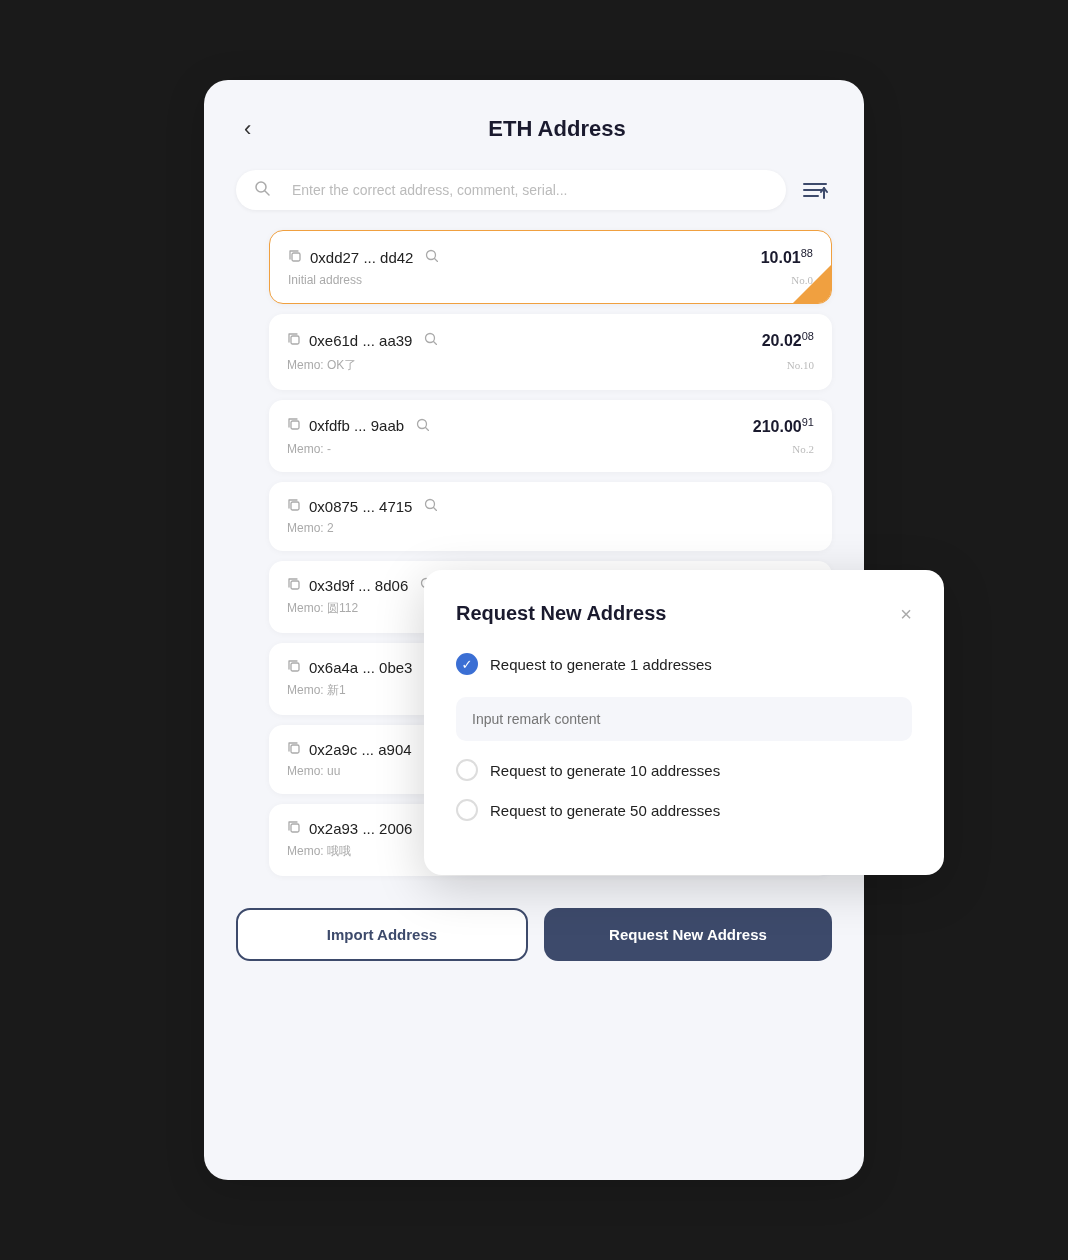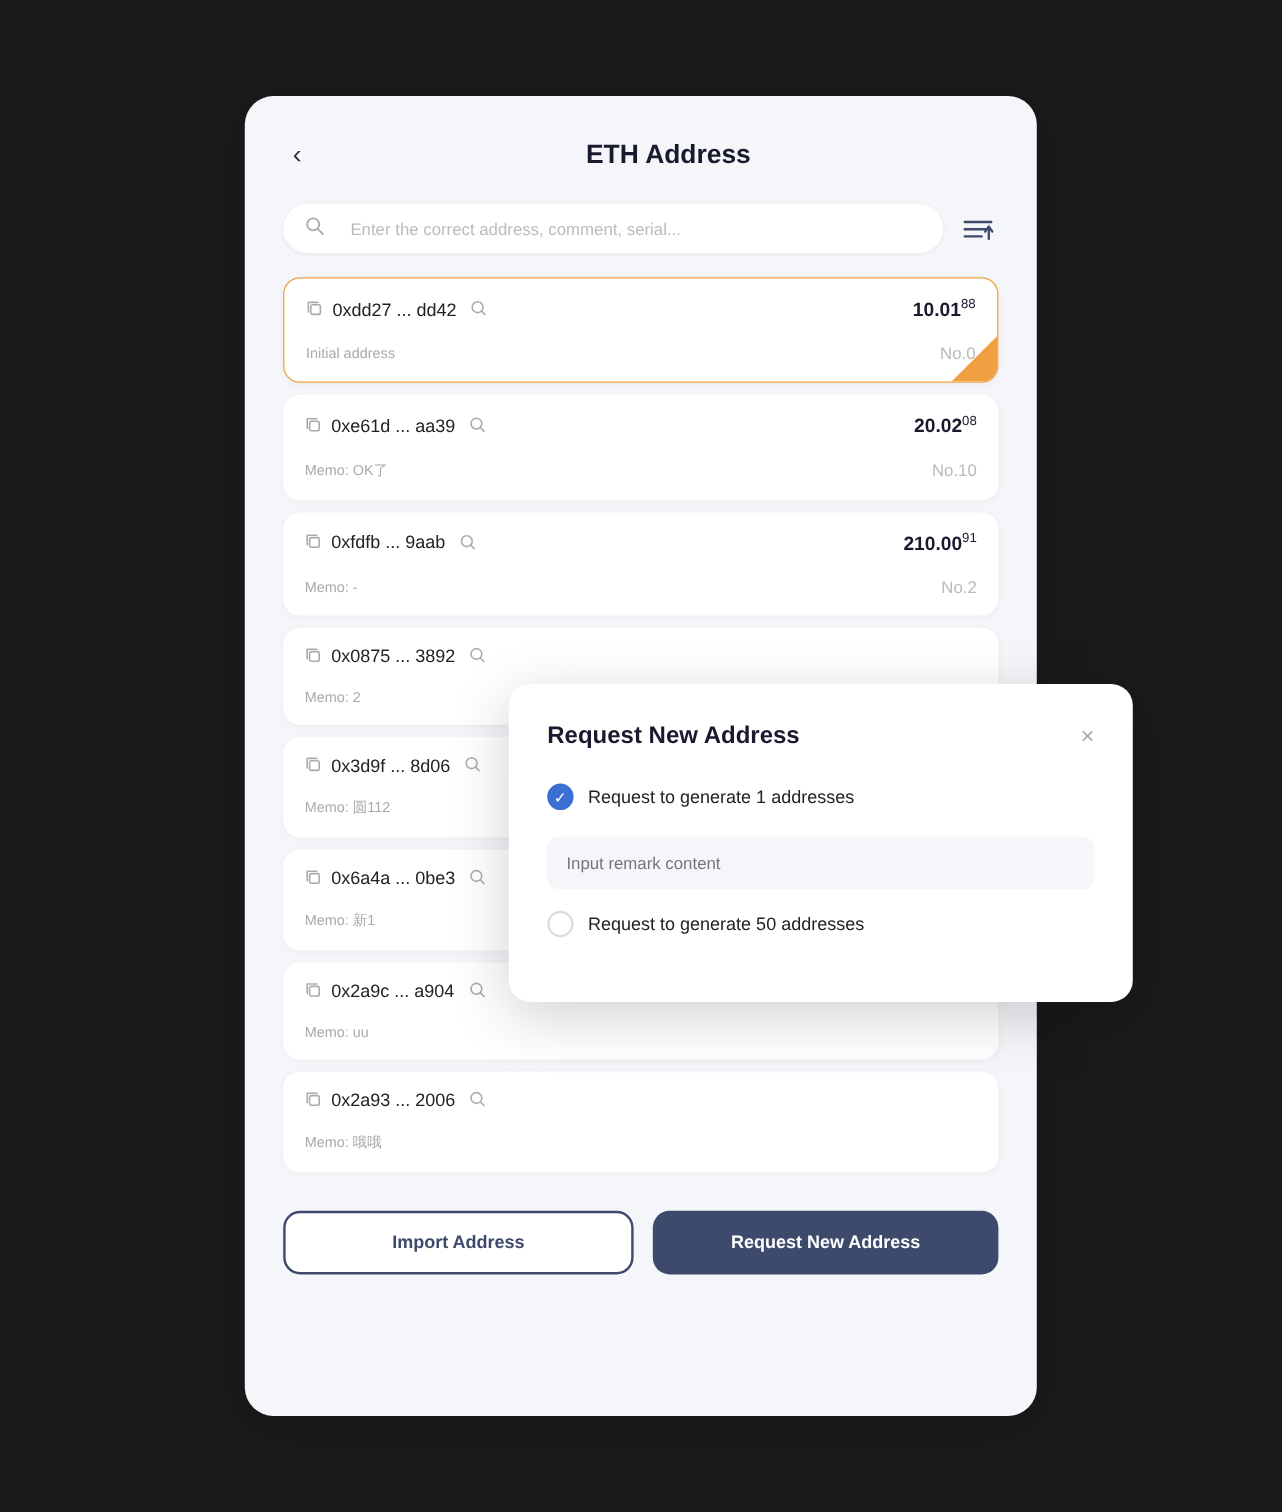--- a/index.html
+++ b/index.html
@@ -93,24 +93,25 @@
       flex-direction: column;
       gap: 10px;
     }
 
     .address-card {
       background: #fff;
       border-radius: 14px;
       padding: 16px 18px;
       display: flex;
       flex-direction: column;
-      gap: 18px;
+      gap: 6px;
       position: relative;
       overflow: hidden;
       box-shadow: 0 1px 6px rgba(0,0,0,0.04);
+      margin-left: 33px;
     }
 
     .address-card.active {
       border: 1.5px solid #f0a040;
     }
 
     .address-card-top {
       display: flex;
       align-items: center;
       justify-content: space-between;
@@ -158,22 +159,23 @@
       align-items: center;
       justify-content: space-between;
     }
 
     .memo-text {
       font-size: 12px;
       color: #aaa;
     }
 
     .no-badge {
-      font-size: 14px;
+      font-size: 11px;
       color: #bbb;
+      font-family: Liberation Serif, serif;
     }
 
     .corner-triangle {
       position: absolute;
       bottom: 0;
       right: 0;
       width: 0;
       height: 0;
       border-style: solid;
       border-width: 0 0 38px 38px;
@@ -410,21 +412,21 @@
     </div>
       <div class="address-card">
       <div class="address-card-top">
         <div class="address-left">
           <span class="copy-icon">
             <svg width="14" height="14" viewBox="0 0 14 14" fill="none">
               <rect x="4" y="4" width="8" height="8" rx="1.5" stroke="#aaa" stroke-width="1.3"></rect>
               <path d="M2 10V2h8" stroke="#aaa" stroke-width="1.3" stroke-linecap="round" stroke-linejoin="round"></path>
             </svg>
           </span>
-          <span class="address-text">0x0875 ... 3892</span>
+          <span class="address-text">0x0875 ... 4715</span>
           <span class="search-addr-icon">
             <svg width="13" height="13" viewBox="0 0 13 13" fill="none">
               <circle cx="6" cy="6" r="4.5" stroke="#aaa" stroke-width="1.3"></circle>
               <line x1="9.5" y1="9.5" x2="12.5" y2="12.5" stroke="#aaa" stroke-width="1.3" stroke-linecap="round"></line>
             </svg>
           </span>
         </div>
 
       </div>
       <div class="address-card-bottom">
@@ -549,19 +551,23 @@
       <div id="modal-options">
           <div class="radio-option">
         <div class="radio-circle checked">
           <span class="radio-check">✓</span>
         </div>
         <span class="radio-label">Request to generate 1 addresses</span>
       </div>
           <div><input class="remark-input" type="text" placeholder="Input remark content" style=""></div>
           <div class="radio-option">
         <div class="radio-circle"></div>
+        <span class="radio-label">Request to generate 10 addresses</span>
+      </div>
+          <div class="radio-option">
+        <div class="radio-circle"></div>
         <span class="radio-label">Request to generate 50 addresses</span>
       </div>
         </div>
     </div>
   </div>
 
 </div>
 
 </body></html>

